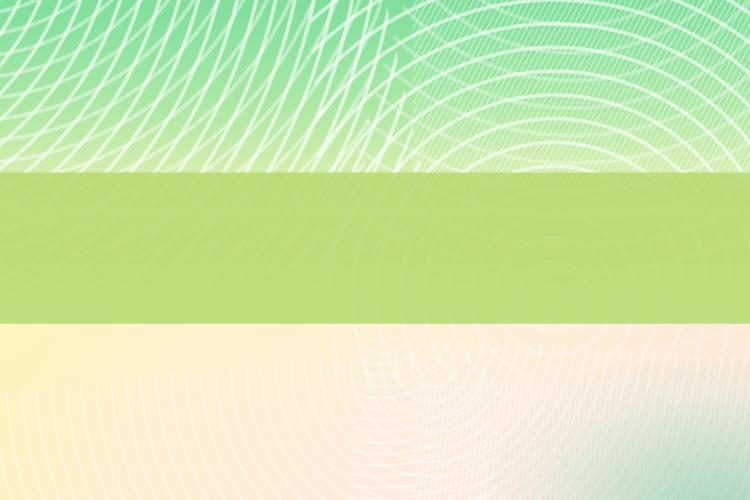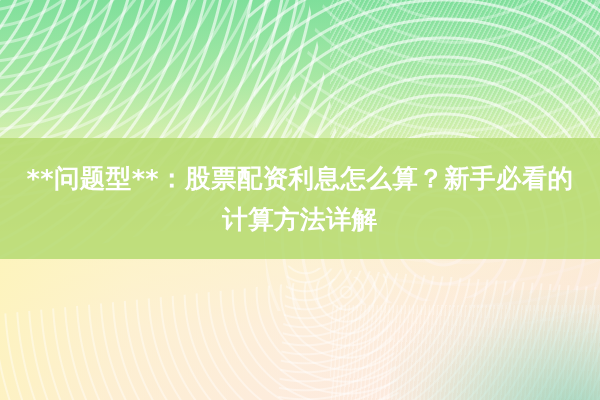--- a/index.html
+++ b/index.html
@@ -221,18 +221,14 @@
   <div class="hatch-tr"></div>
 
   <div class="peach-wash"></div>
   <div class="wave-bl"></div>
   <div class="wave-br"></div>
   <div class="wave-br-fine"></div>
   <div class="teal-corner"></div>
 
   <div class="title-band"></div>
 
-  <div class="title-wrap">
-    <div class="title-line">**问题型**：股票配资利息怎么算？新手必看的</div>
-    <div class="title-line">计算方法详解</div>
-  </div>
 
 </div>
 
 </body></html>

